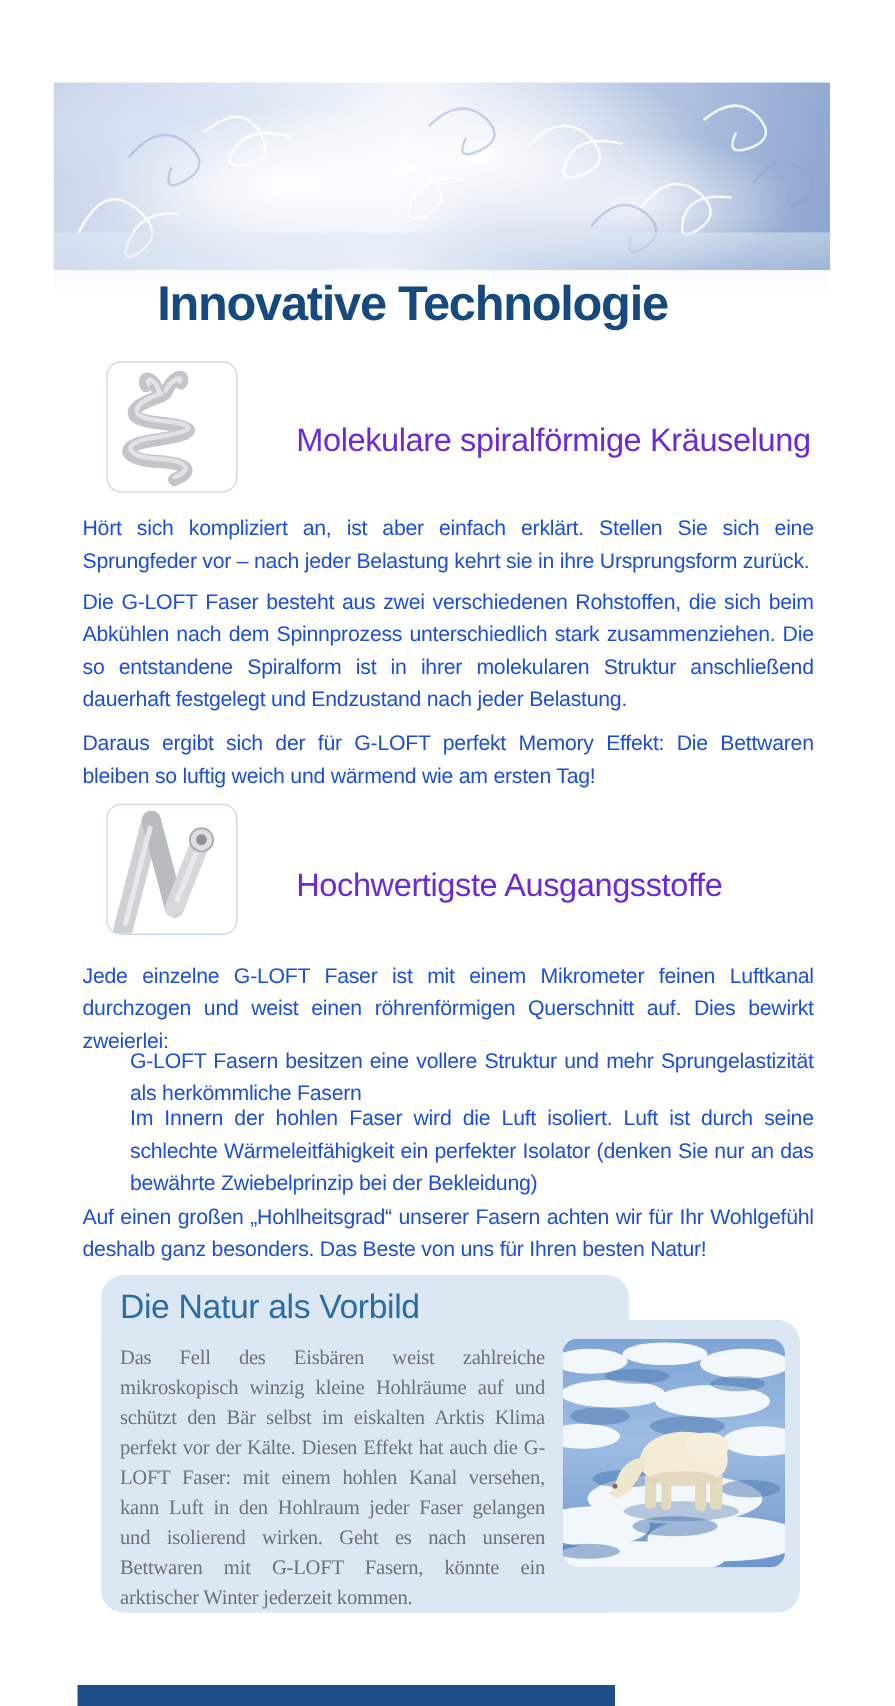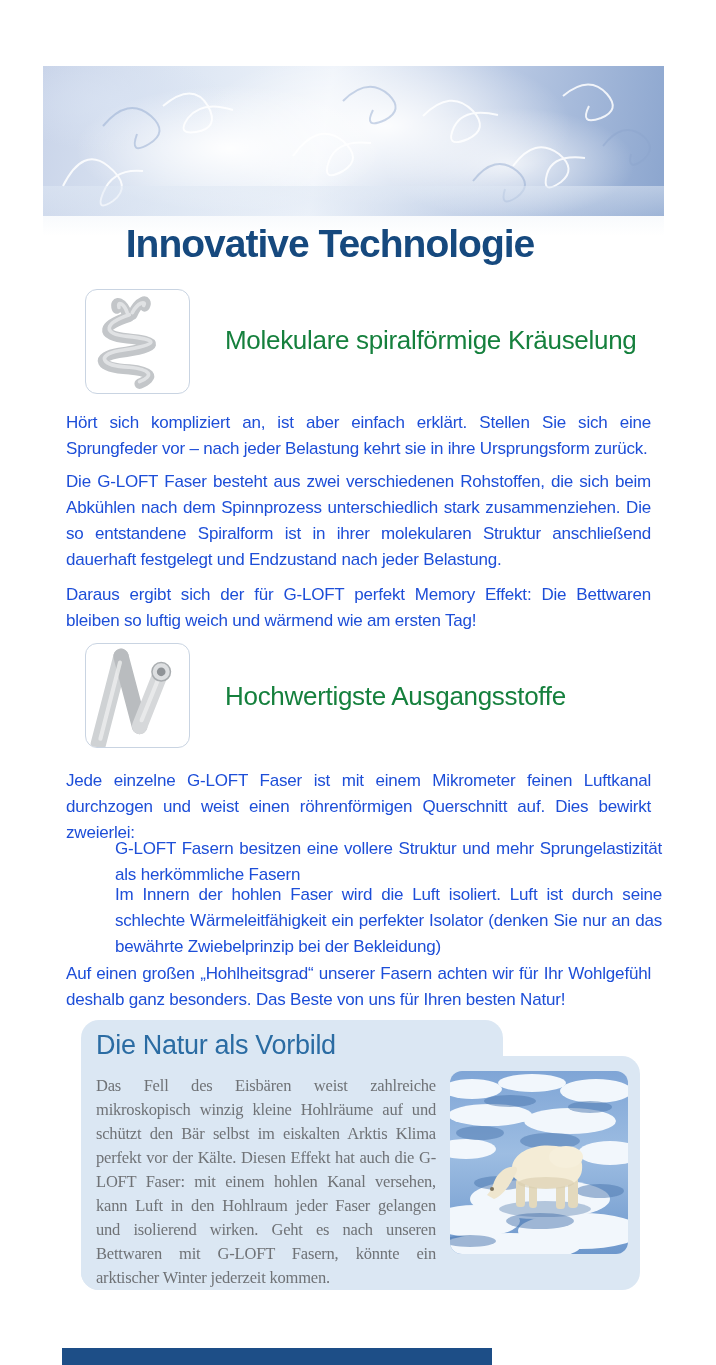--- a/index.html
+++ b/index.html
@@ -27,30 +27,30 @@
     position:absolute;left:0;top:222px;width:660px;margin:0;text-align:center;
     font-size:39px;font-weight:bold;letter-spacing:-1px;color:#16497e;
   }
   
   .icon-tile{
     position:absolute;left:85px;width:103px;height:103px;background:#ffffff;
     border:1px solid #c9d4e2;border-radius:12px;box-shadow:0 0 0 1px rgba(255,255,255,.6) inset;
     overflow:hidden;
   }
   .sec-heading{
-    position:absolute;left:225px;margin:0;font-size:26px;font-weight:normal;
-    letter-spacing:-0.3px;color:#15803d;
+    position:absolute;left:225px;margin:12px;font-size:26px;font-weight:normal;
+    letter-spacing:-0.3px;color:#6d28d9;
   }
   
   .body-par{
     position:absolute;left:66px;width:585px;margin:0;
     font-size:17px;line-height:26px;letter-spacing:-0.2px;
     color:#1d4ed8;text-align:justify;
   }
-  .indent{left:104px;width:547px;margin-left:11px;}
+  .indent{left:104px;width:547px;}
   
   .nature-box{position:absolute;left:81px;top:1020px;width:559px;height:232px;}
   .box-a{position:absolute;left:0;top:0;width:422px;height:270px;background:#dbe7f3;border-radius:18px;}
   .box-b{position:absolute;left:0;top:36px;width:559px;height:234px;background:#dbe7f3;border-radius:18px;}
   .box-heading{
     position:absolute;left:15px;top:10px;margin:0;font-size:27px;font-weight:normal;
     letter-spacing:-0.3px;color:#2b6ca3;
   }
   .box-body{
     position:absolute;left:15px;top:54px;width:340px;margin:0;

